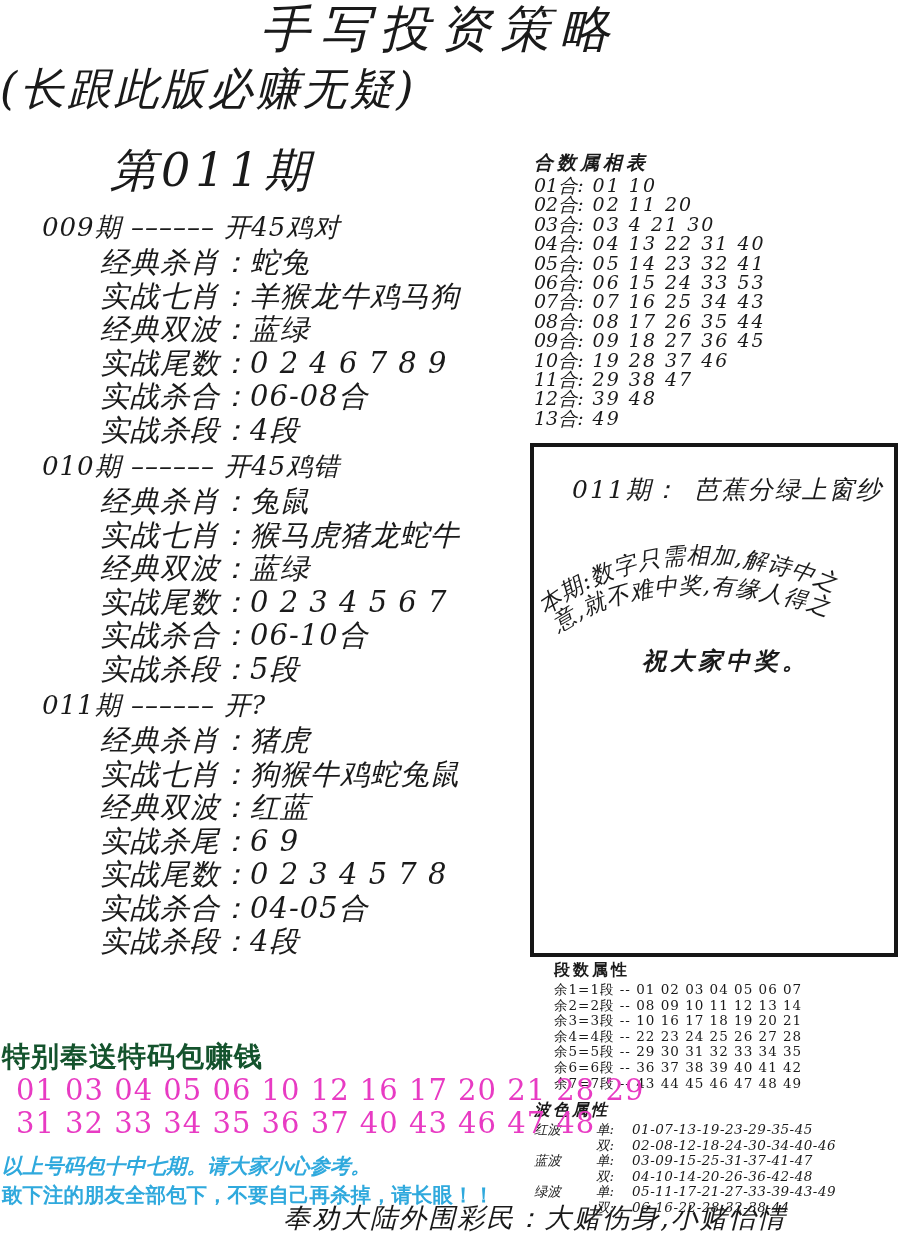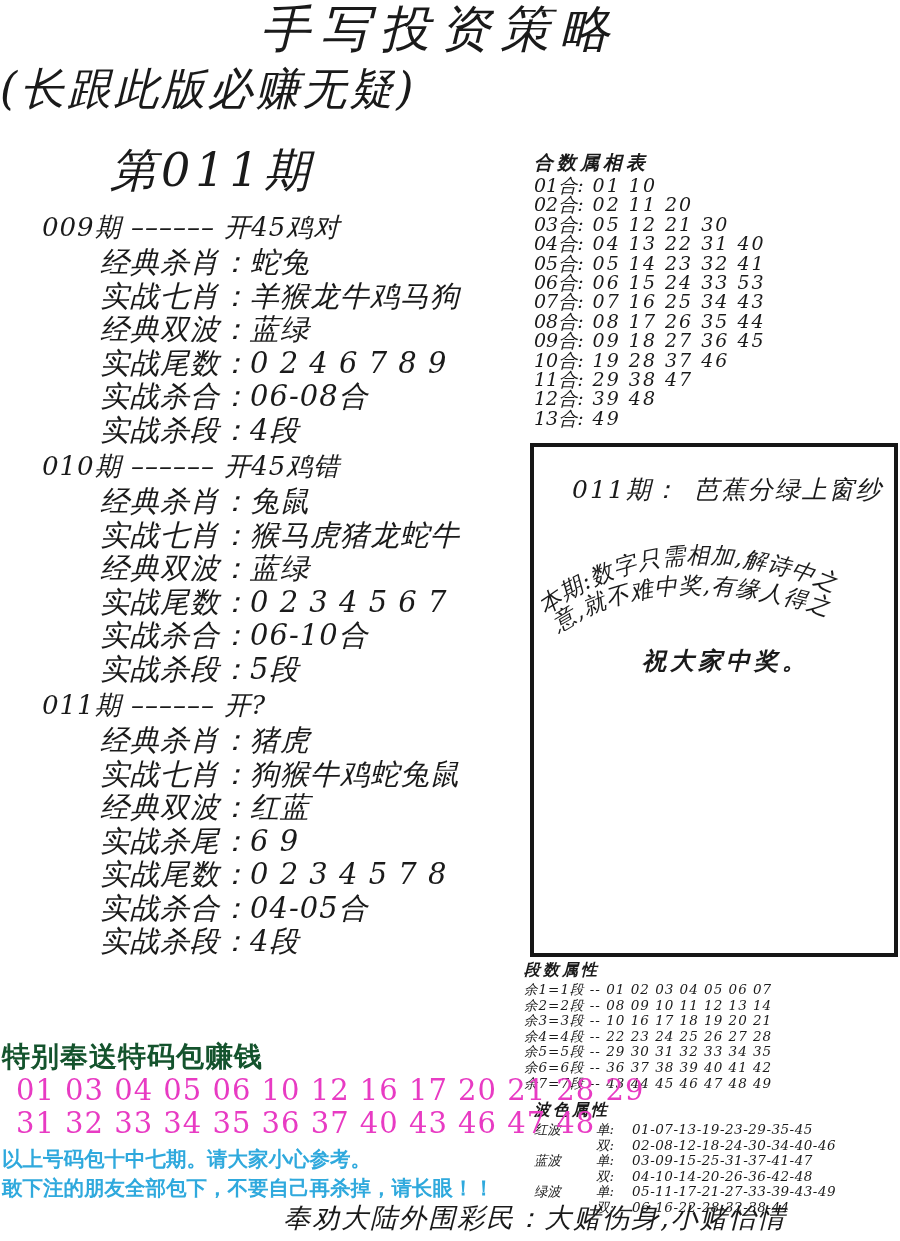--- a/index.html
+++ b/index.html
@@ -33,41 +33,41 @@
   .pb-head{position:absolute;left:30px;top:26px;font-size:25px;font-style:italic;
            letter-spacing:2px;white-space:nowrap;}
   .pb-head .lbl{margin-right:14px;margin-left:8px;}
   .arcsvg{position:absolute;left:0;top:0;width:360px;height:506px;}
   .arcsvg text{font-family:"DejaVu Serif", serif;font-style:italic;fill:#1a1a1a;
                font-size:23px;letter-spacing:1px;}
   .pb-wish{position:absolute;left:108px;top:198px;font-size:24px;font-weight:600;
            font-style:italic;letter-spacing:4px;white-space:nowrap;}
 
   
-  .duanshu{position:absolute;left:524px;top:958px;font-style:italic;}
+  .duanshu{position:absolute;left:554px;top:958px;}
   .ds-title{font-size:16px;font-weight:bold;line-height:24px;letter-spacing:3px;}
   .ds-row{font-size:13.5px;line-height:15.6px;white-space:nowrap;letter-spacing:1px;}
 
   
   .bose{position:absolute;left:534px;top:1098px;font-style:italic;}
   .bs-title{font-size:16px;font-weight:bold;line-height:24px;letter-spacing:3px;}
   .bs-row{display:flex;font-size:13.5px;line-height:15.6px;white-space:nowrap;}
   .bs-row .wave{width:62px;}
   .bs-row .type{width:36px;}
   .bs-row .nums{letter-spacing:0.5px;}
 
   
   .special{position:absolute;left:2px;top:1040px;width:525px;}
   .sp-head{font-size:28px;font-weight:bold;line-height:34px;color:#14532d;
            font-family:"Liberation Sans", sans-serif;letter-spacing:1px;}
   .sp-nums{font-size:29px;line-height:33px;color:#e83bc3;padding-left:14px;
            letter-spacing:1px;white-space:nowrap;font-weight:normal;}
   .sp-note{font-size:20.5px;line-height:29px;color:#2fa9dd;font-weight:bold;
            white-space:nowrap;}
-  .sp-note.first{margin-top:5px;}
+  .sp-note.first{margin-top:12px;font-style:italic;}
 
   
   .footer{position:absolute;left:170px;top:1200px;width:730px;text-align:center;
           font-size:27px;font-style:italic;letter-spacing:2px;white-space:nowrap;}
 </style>
 </head>
 <body>
 
 <div class="page">
 
@@ -103,21 +103,21 @@
       <div class="p-row">实战尾数：0 2 3 4 5 7 8</div>
       <div class="p-row">实战杀合：04-05合</div>
       <div class="p-row">实战杀段：4段</div>
     </section>
   </div>
 
   <div class="hezhu">
     <div class="hz-title">合数属相表</div>
     <div class="hz-row"><span class="k">01合:</span><span class="v">01 10</span></div>
     <div class="hz-row"><span class="k">02合:</span><span class="v">02 11 20</span></div>
-    <div class="hz-row"><span class="k">03合:</span><span class="v">05 12 21 30</span></div>
+    <div class="hz-row"><span class="k">03合:</span><span class="v">03 4 21 30</span></div>
     <div class="hz-row"><span class="k">04合:</span><span class="v">04 13 22 31 40</span></div>
     <div class="hz-row"><span class="k">05合:</span><span class="v">05 14 23 32 41</span></div>
     <div class="hz-row"><span class="k">06合:</span><span class="v">06 15 24 33 53</span></div>
     <div class="hz-row"><span class="k">07合:</span><span class="v">07 16 25 34 43</span></div>
     <div class="hz-row"><span class="k">08合:</span><span class="v">08 17 26 35 44</span></div>
     <div class="hz-row"><span class="k">09合:</span><span class="v">09 18 27 36 45</span></div>
     <div class="hz-row"><span class="k">10合:</span><span class="v">19 28 37 46</span></div>
     <div class="hz-row"><span class="k">11合:</span><span class="v">29 38 47</span></div>
     <div class="hz-row"><span class="k">12合:</span><span class="v">39 48</span></div>
     <div class="hz-row"><span class="k">13合:</span><span class="v">49</span></div>

